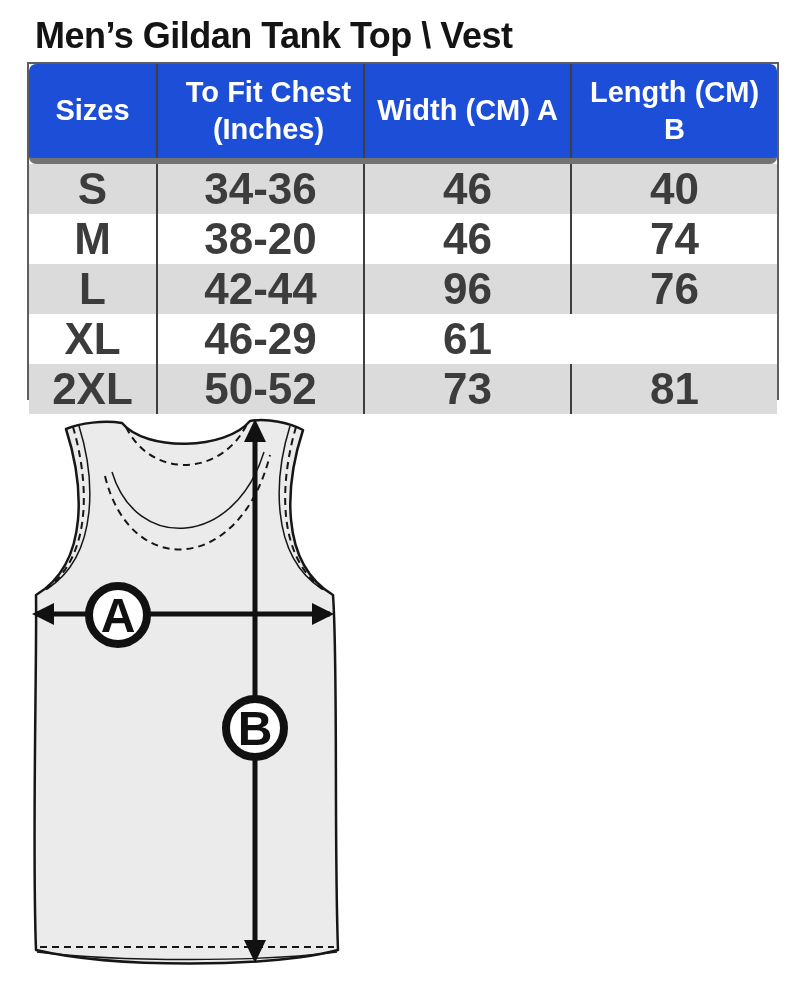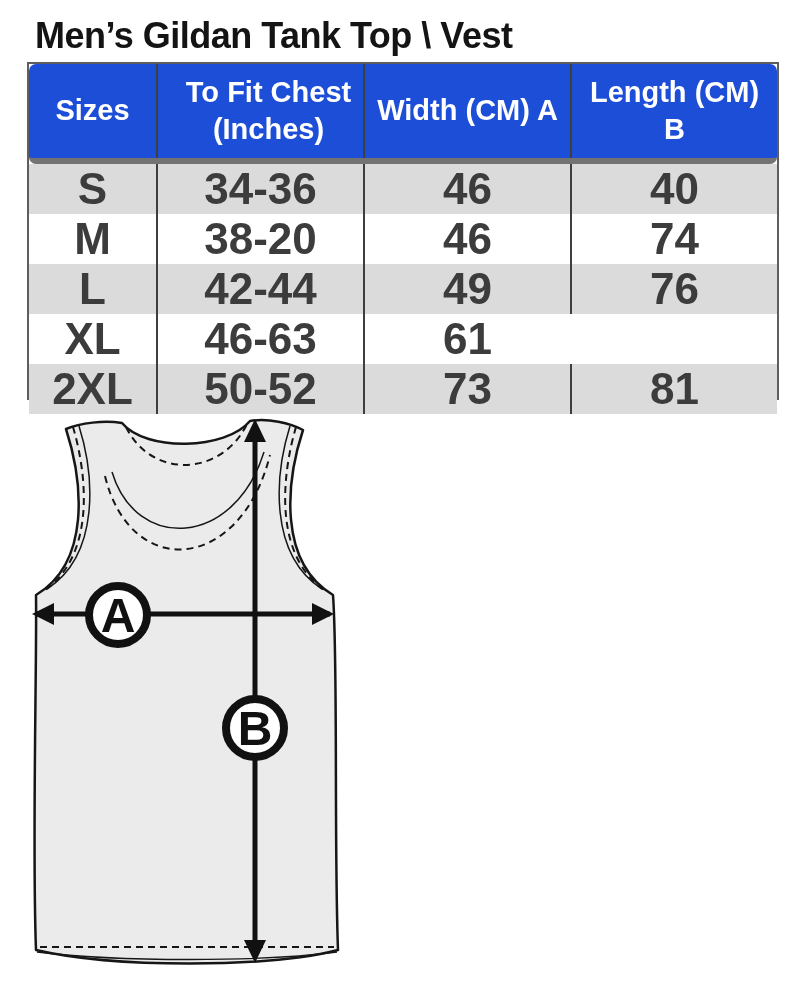--- a/index.html
+++ b/index.html
@@ -76,26 +76,26 @@
     </div>
     <div class="trow drow">
       <div class="td c1">M</div>
       <div class="td c2">38-20</div>
       <div class="td c3">46</div>
       <div class="td c4">74</div>
     </div>
     <div class="trow drow">
       <div class="td c1">L</div>
       <div class="td c2">42-44</div>
-      <div class="td c3">49</div>
+      <div class="td c3">96</div>
       <div class="td c4">76</div>
     </div>
     <div class="trow drow">
       <div class="td c1">XL</div>
-      <div class="td c2">46-63</div>
+      <div class="td c2">46-29</div>
       <div class="td c3">61</div>
     </div>
     <div class="trow drow">
       <div class="td c1">2XL</div>
       <div class="td c2">50-52</div>
       <div class="td c3">73</div>
       <div class="td c4">81</div>
     </div>
   </div>
 

